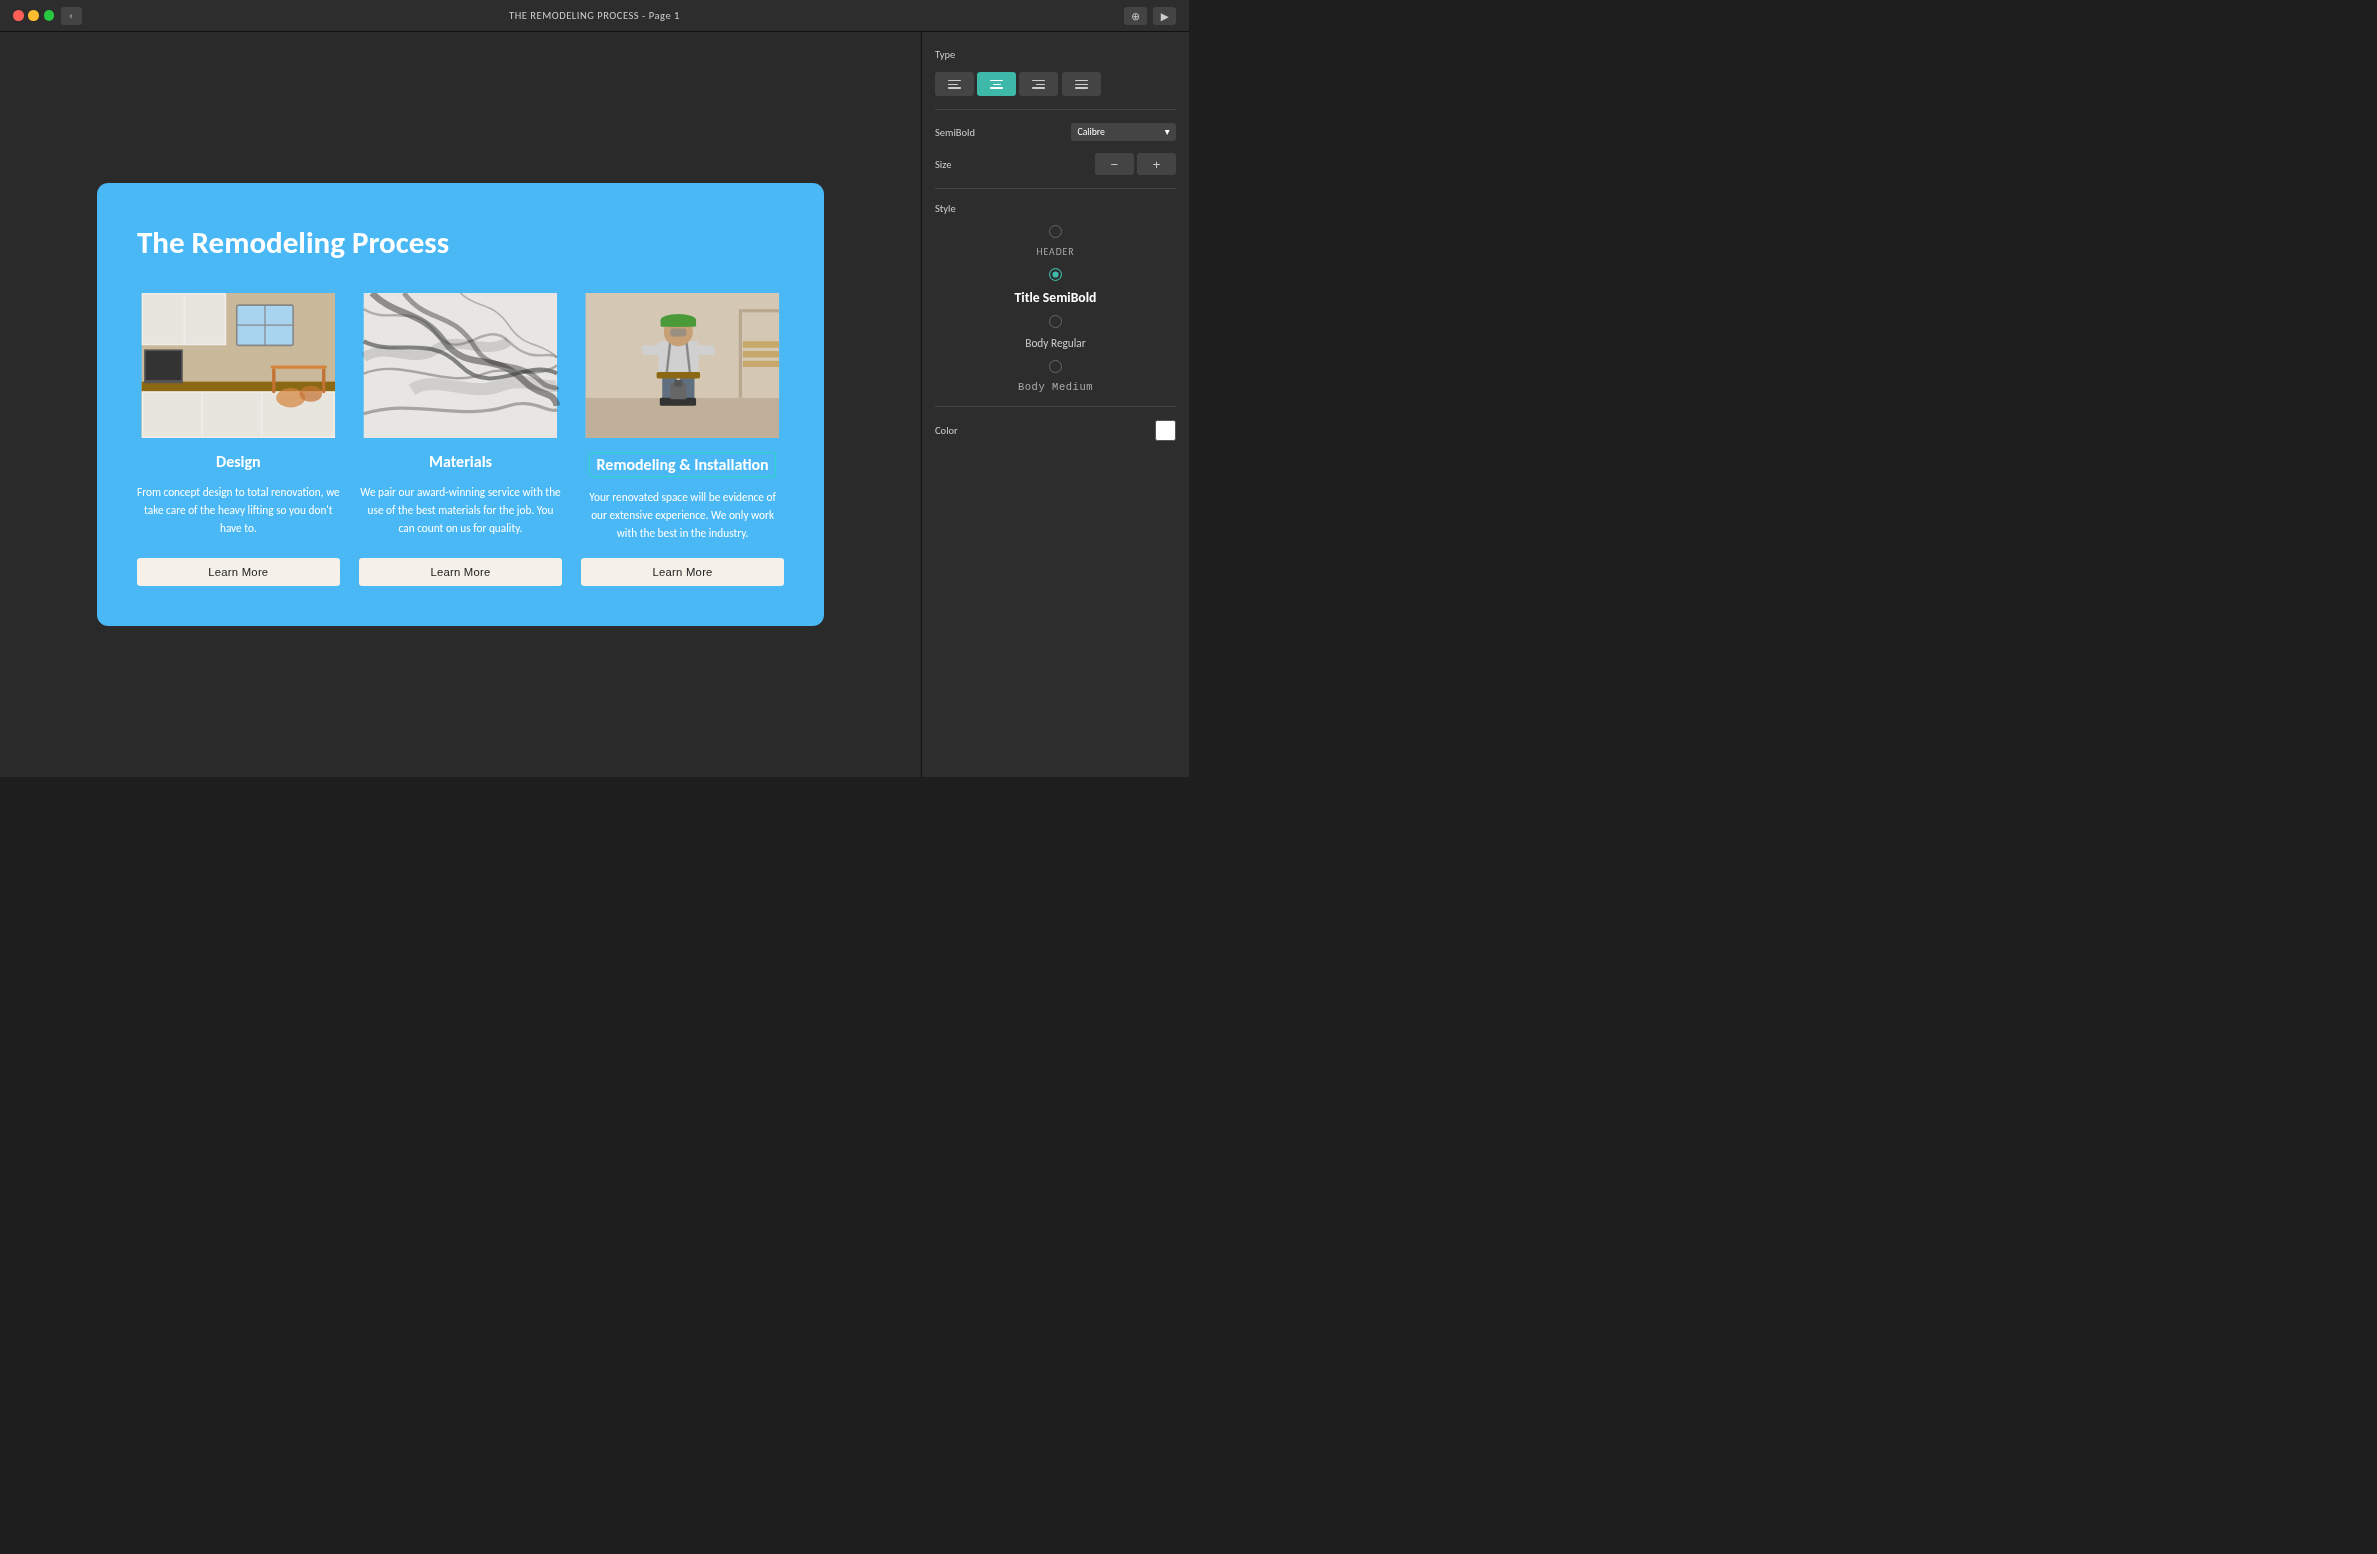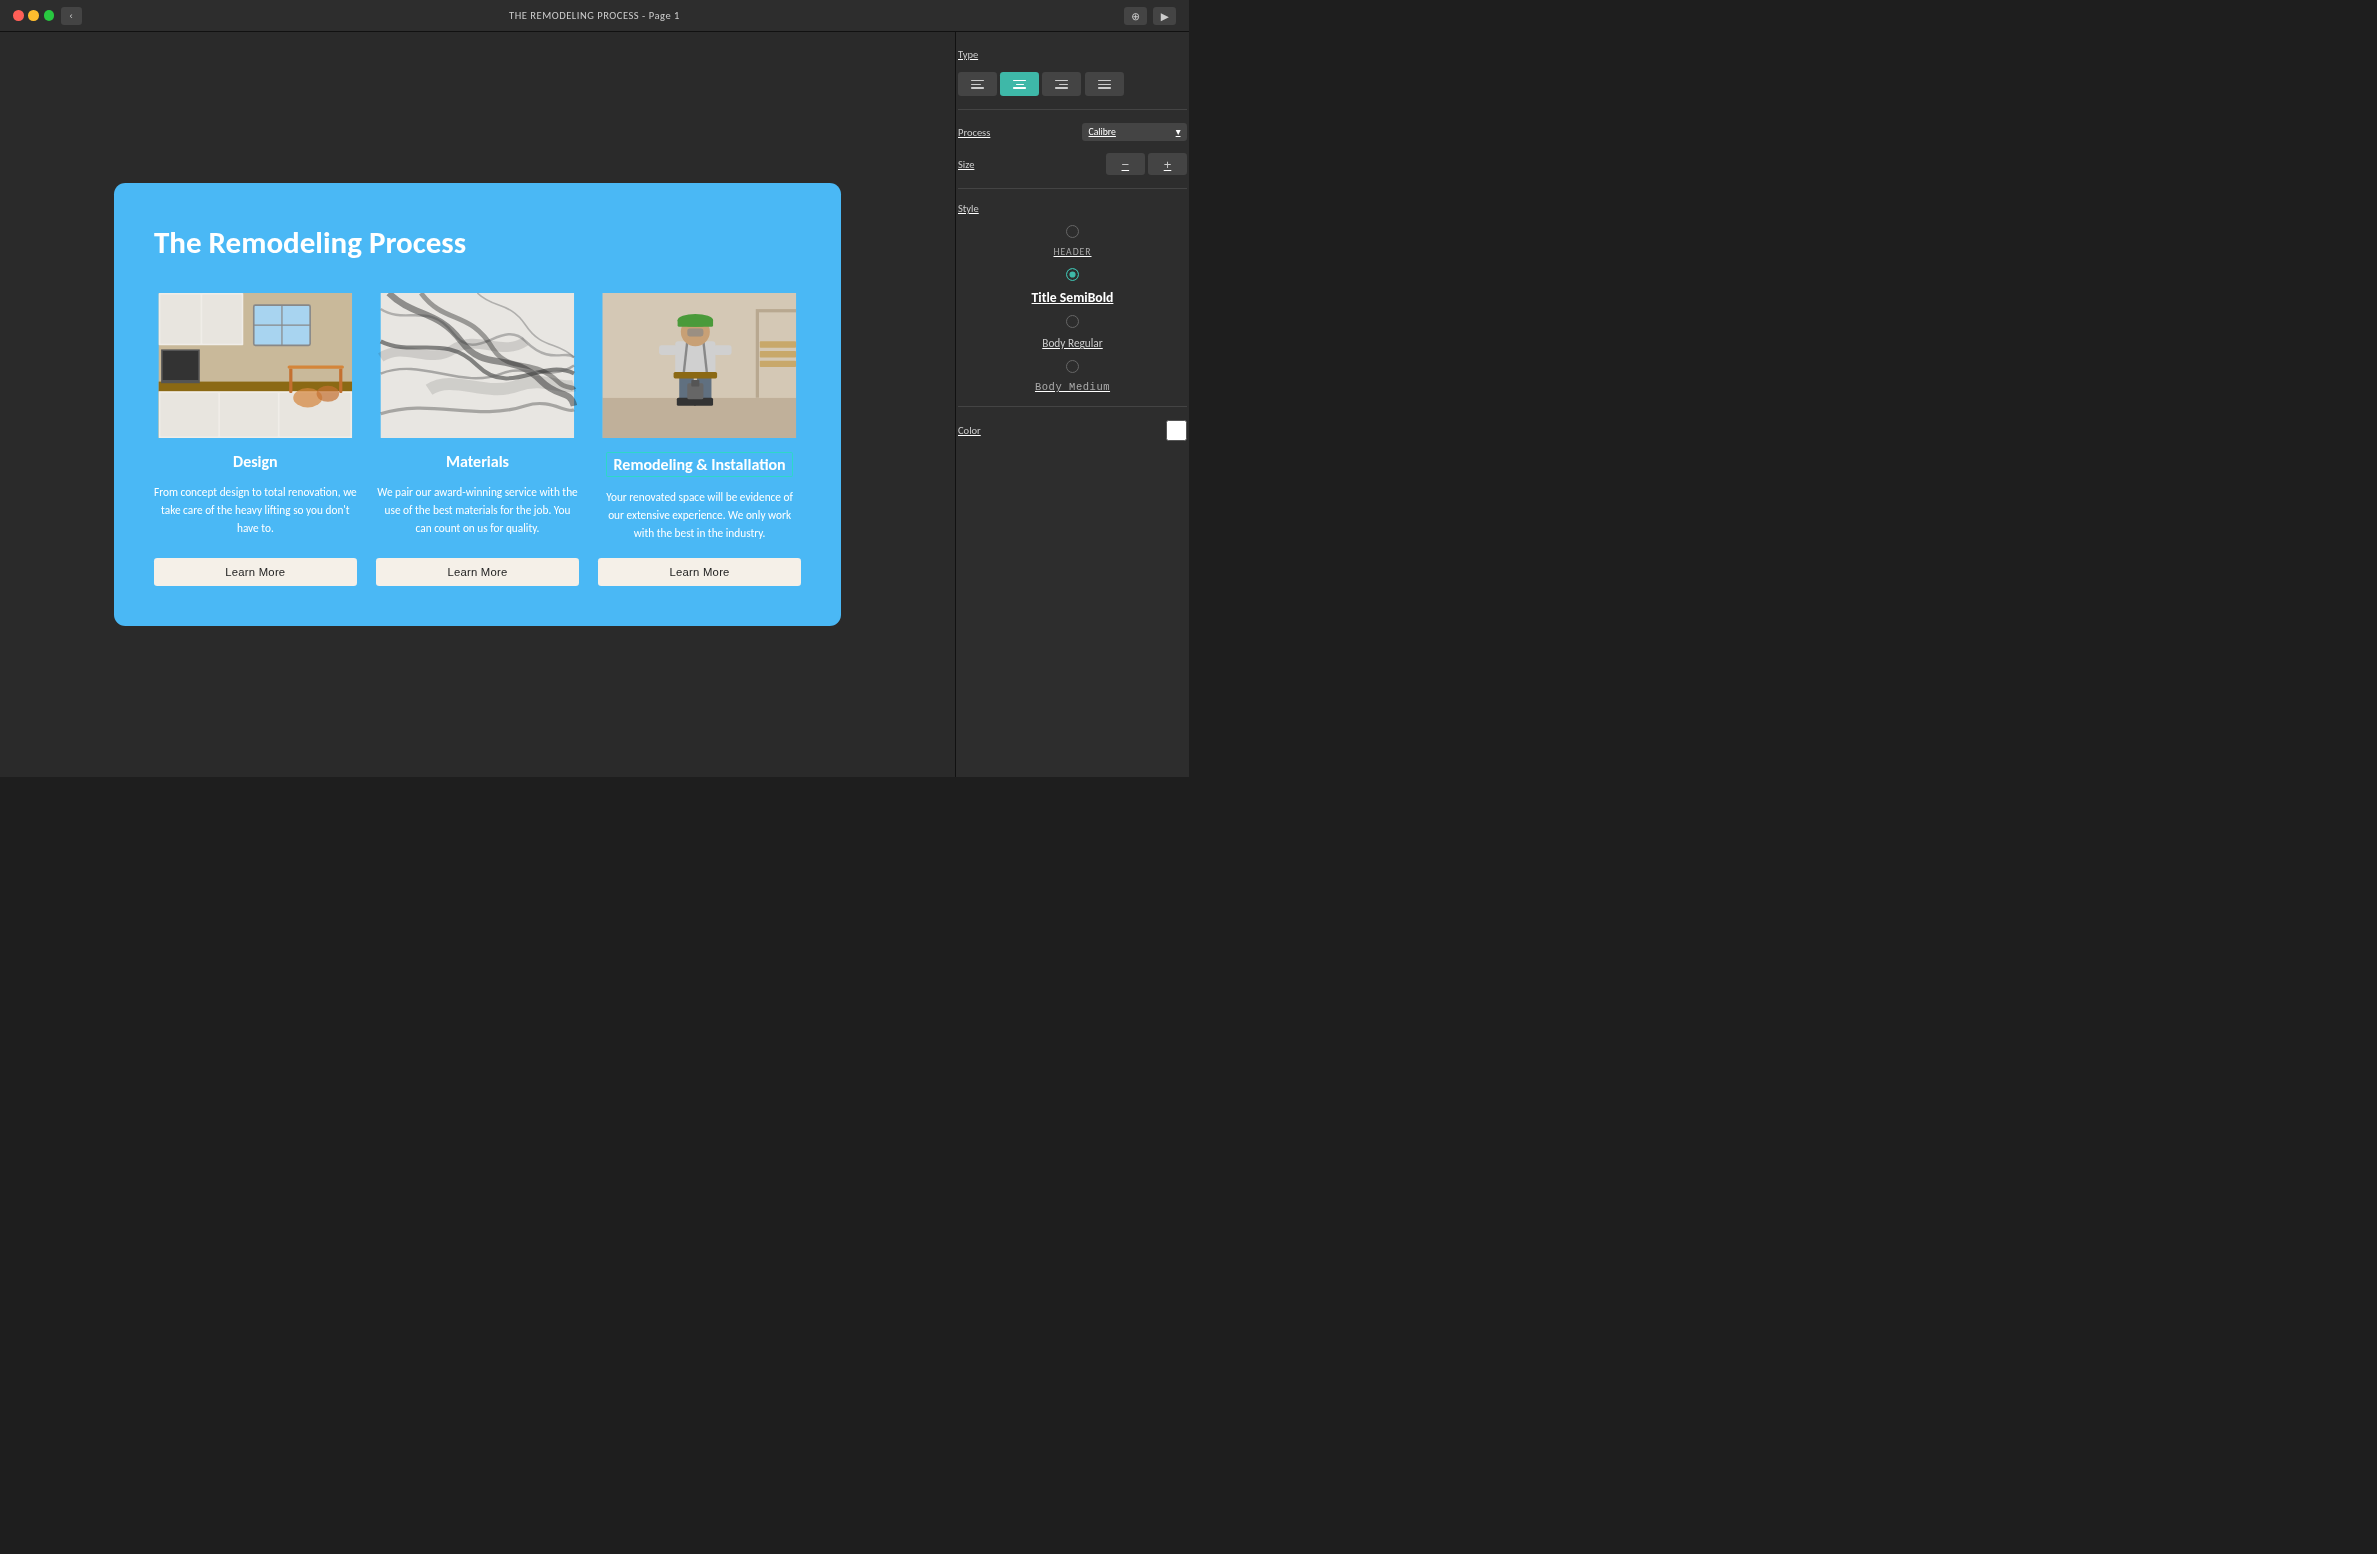--- a/index.html
+++ b/index.html
@@ -165,27 +165,26 @@
       font-size: 11.3px;
       font-weight: 400;
       color: #222;
       cursor: pointer;
       width: 100%;
       letter-spacing: 0.02em;
     }
 
     
     .right-panel {
-      width: 234px;
+      width: 268px;
       background: #2d2d2d;
       border-left: 0.8px solid #111;
-      padding: 16px 2px;
+      padding: 16px 13px;
       color: #fff;
       overflow-y: auto;
-      text-decoration: underline;
     }
 
     .panel-section-title {
       font-size: 10.5px;
       color: #ccc;
       font-weight: 500;
       margin-bottom: 11.3px;
     }
 
     .type-alignment-row {
@@ -522,21 +521,21 @@
           <div class="align-line" style="width:13px"></div>
           <div class="align-line" style="width:13px"></div>
           <div class="align-line" style="width:13px"></div>
         </div>
       </button>
     </div>
 
     <div class="divider"></div>
 
     <div class="panel-row">
-      <span class="panel-label">Process</span>
+      <span class="panel-label">SemiBold</span>
       <div class="typeface-select">
         <span>Calibre</span>
         <span>▾</span>
       </div>
     </div>
 
     <div class="panel-row">
       <span class="panel-label">Size</span>
       <div class="size-controls">
         <button class="size-btn">−</button>

